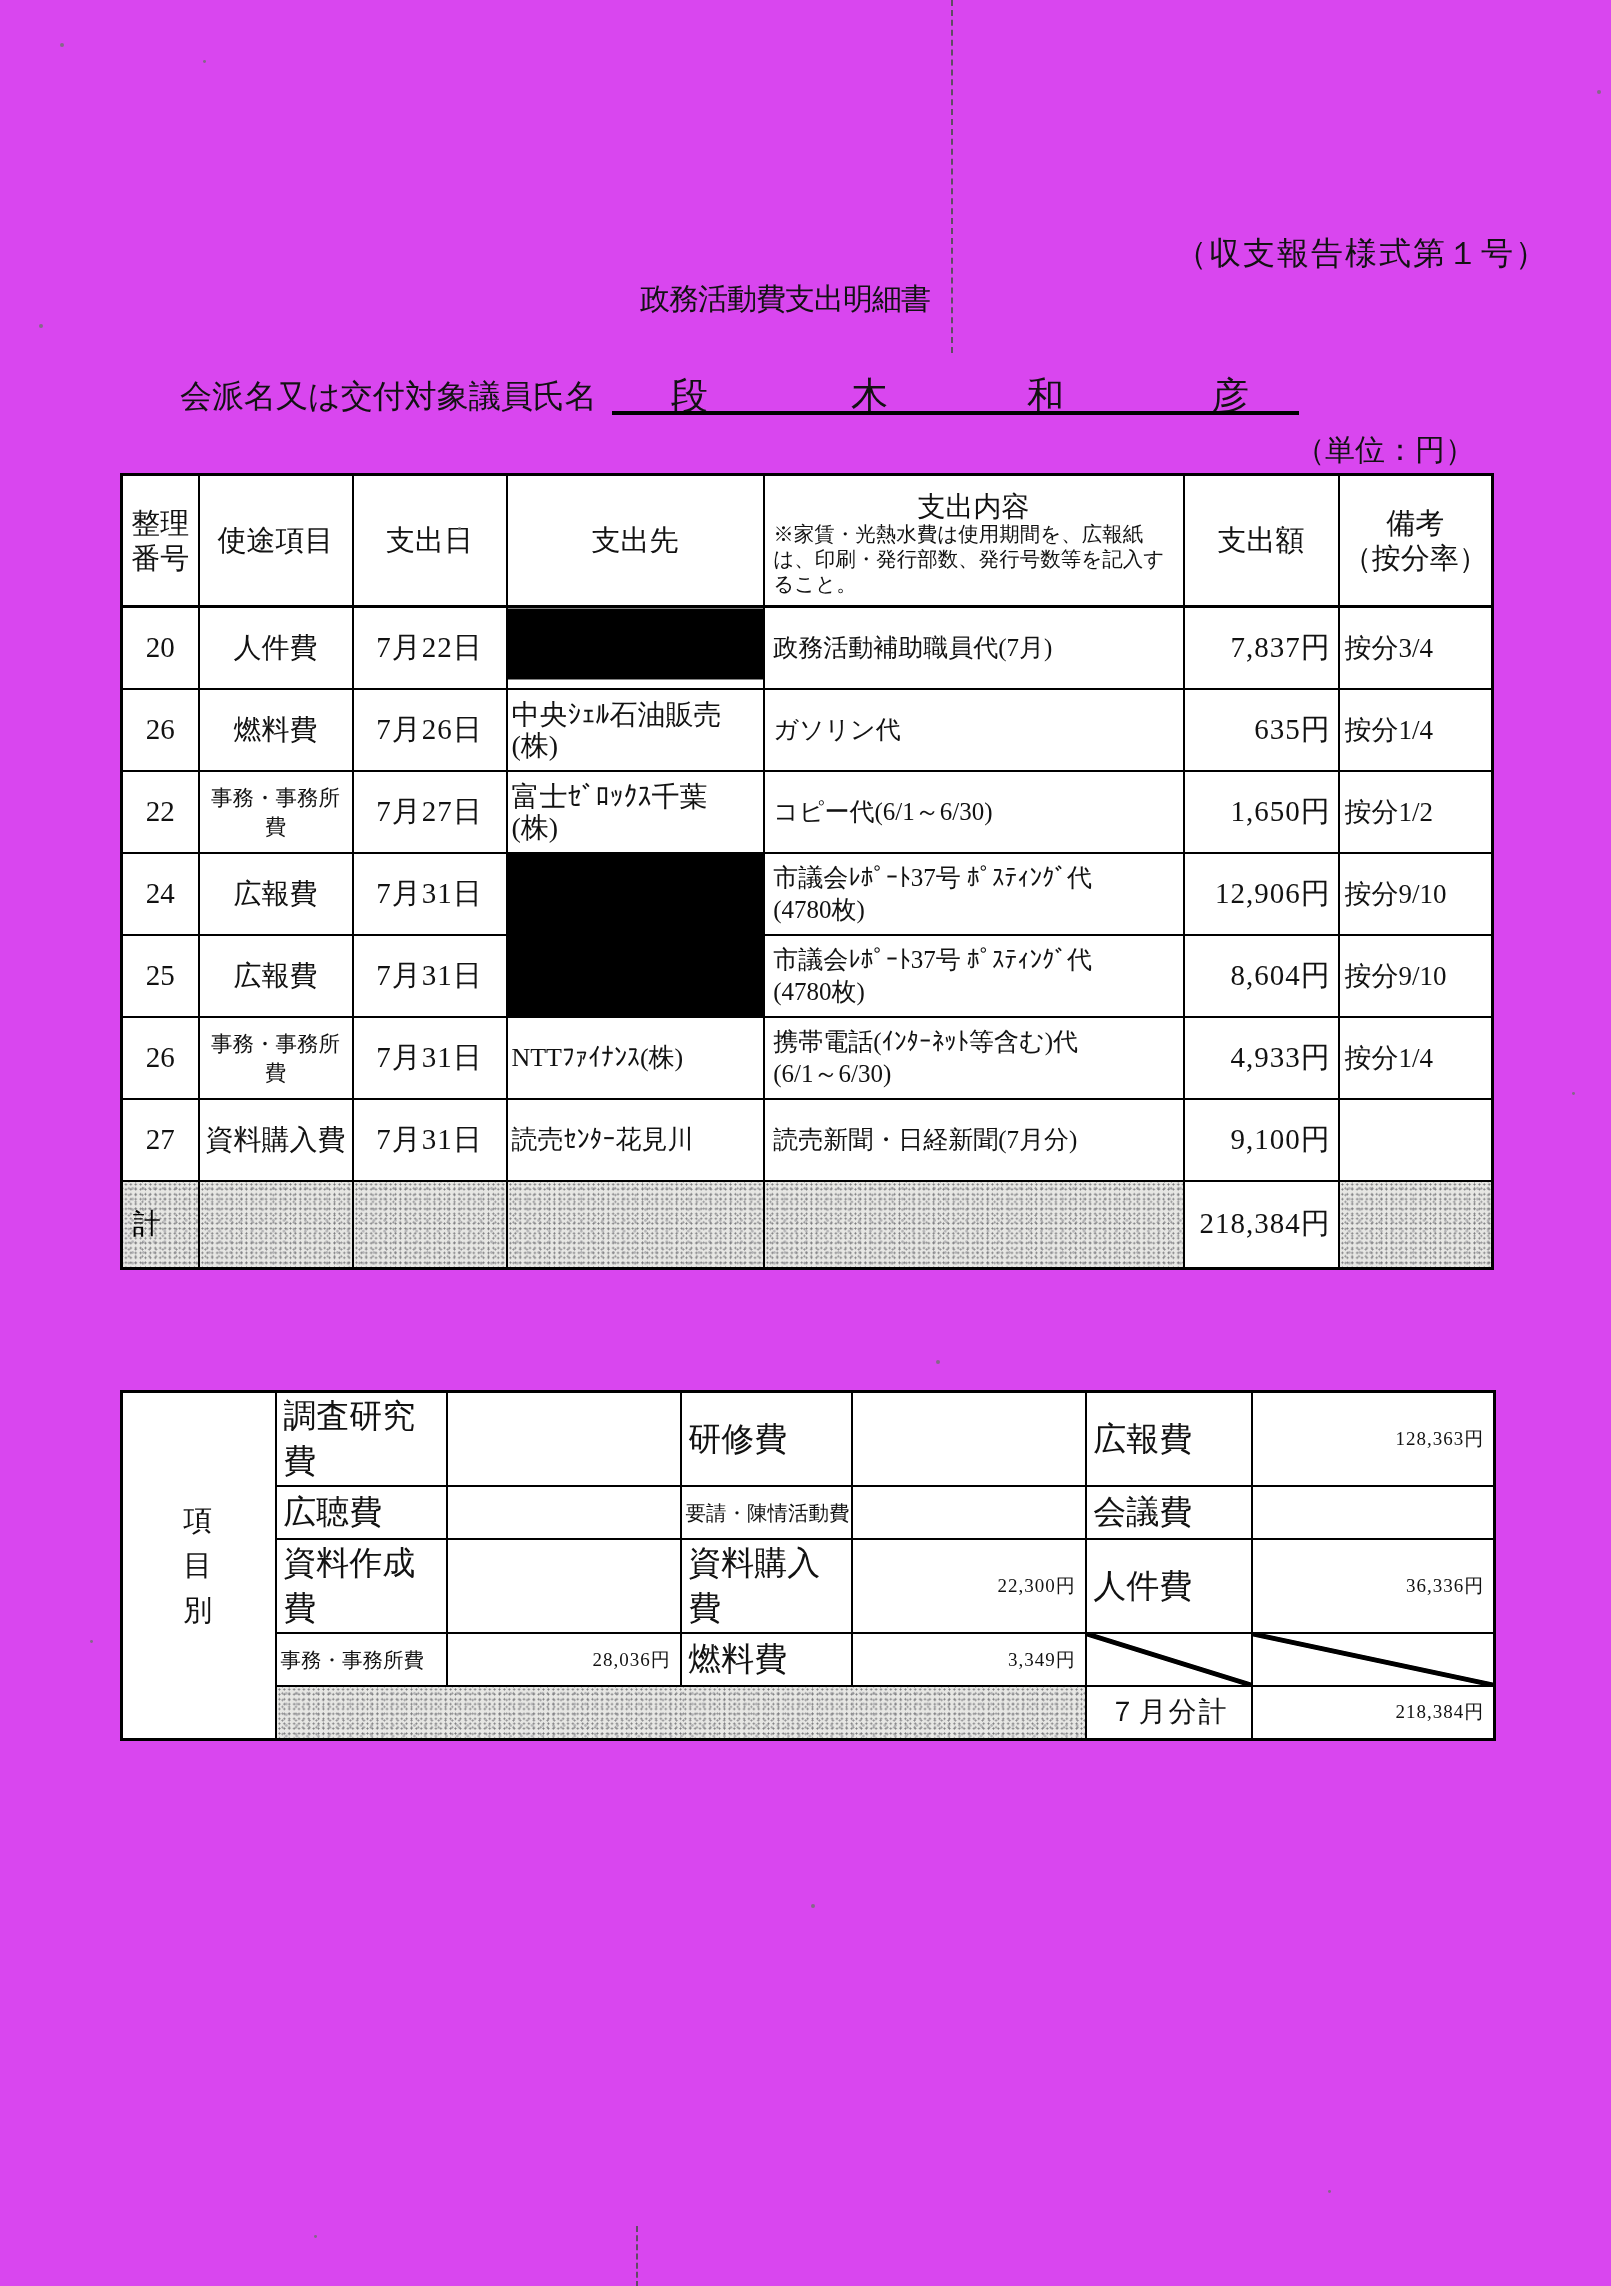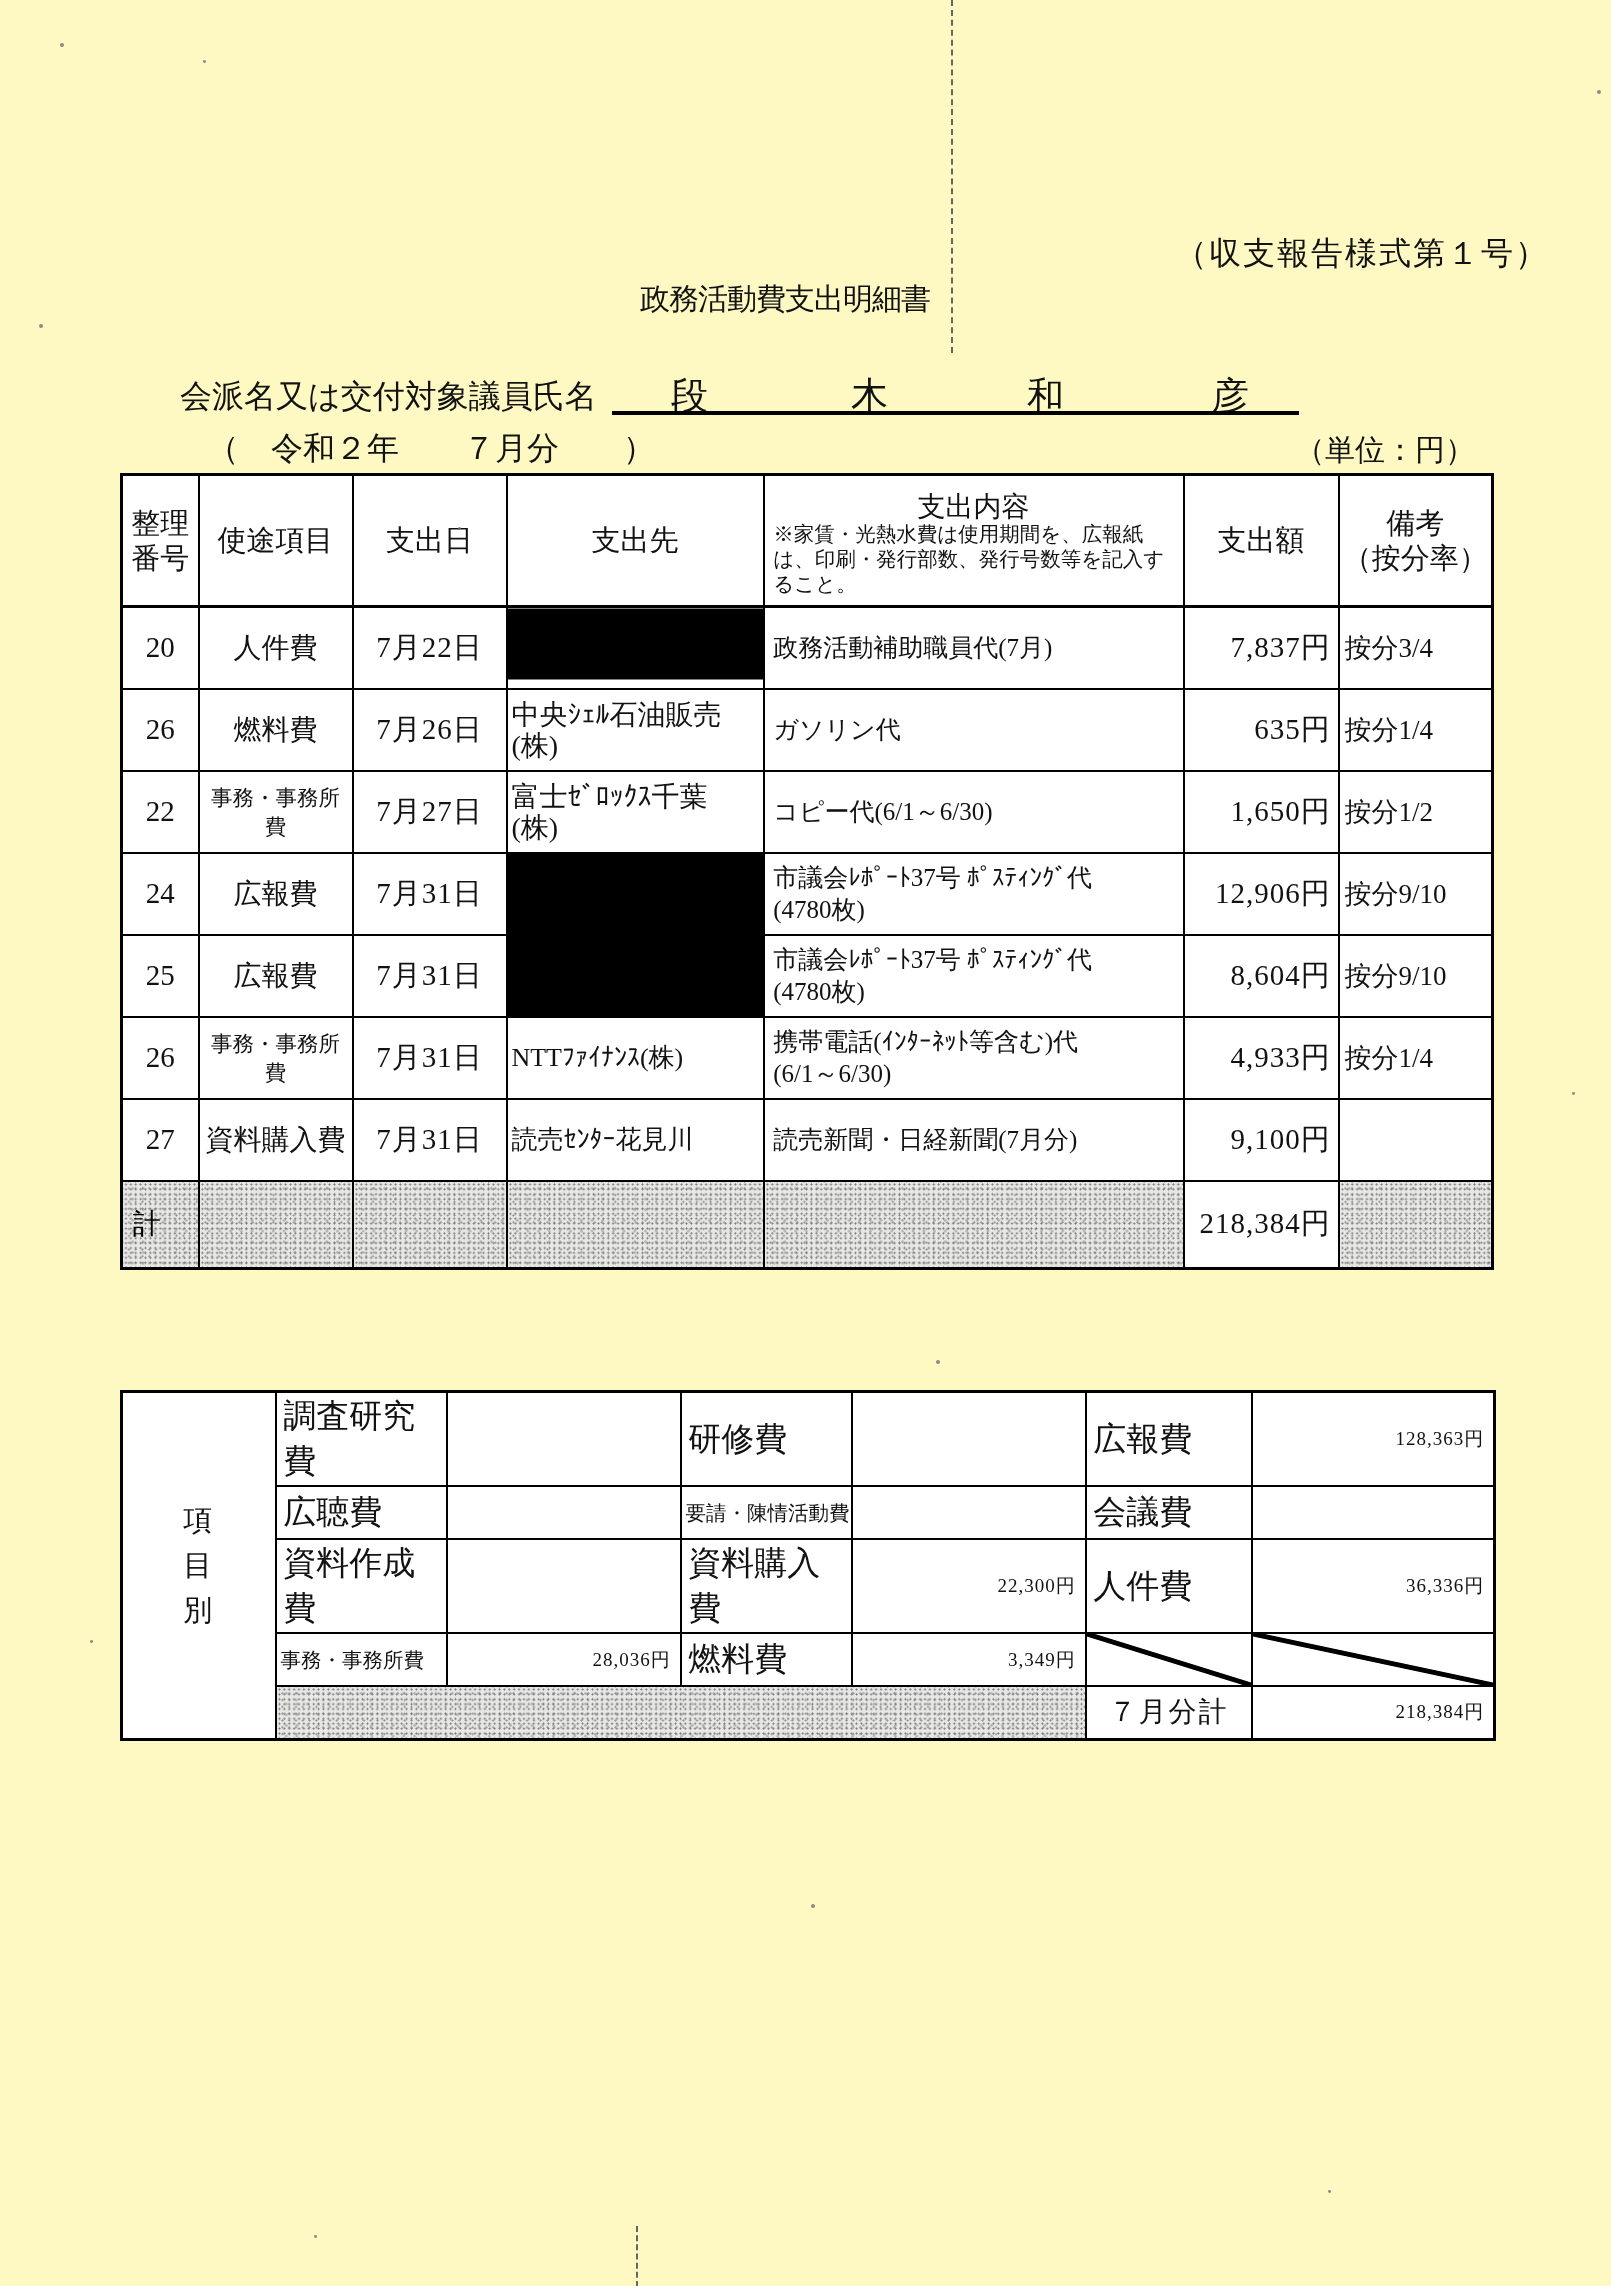--- a/index.html
+++ b/index.html
@@ -1,19 +1,19 @@
 <!DOCTYPE html>
 <html><head>
 <meta charset="utf-8">
 <style>
   html,body{margin:0;padding:0;background:#e9e9e9;}
   .page{
     position:relative;
     width:1611px;height:2287px;
-    background:#fef9c3;
+    background:#d946ef;
     font-family:"Liberation Serif","DejaVu Serif",serif;
     color:#121212;
     overflow:hidden;
   }
   
   .form-code{position:absolute;left:1175px;top:232px;font-size:32px;letter-spacing:2px;}
   .doc-title{position:absolute;left:640px;top:279px;font-size:30px;letter-spacing:-1px;}
   .name-label{position:absolute;left:180px;top:375px;font-size:32px;}
   .name-char{position:absolute;top:371px;font-size:37px;}
   .nc0{left:671px}.nc1{left:851px}.nc2{left:1027px}.nc3{left:1212px}
@@ -80,21 +80,20 @@
   <div class="fold fold-bottom"></div>
 
   <div class="form-code">（収支報告様式第１号）</div>
   <div class="doc-title">政務活動費支出明細書</div>
   <div class="name-label">会派名又は交付対象議員氏名</div>
   <span class="name-char nc0">段</span>
   <span class="name-char nc1">木</span>
   <span class="name-char nc2">和</span>
   <span class="name-char nc3">彦</span>
   <div class="name-underline"></div>
-  <div class="period">（　令和２年　　７月分　　）</div>
   <div class="unit-note">（単位：円）</div>
 
   <table class="t1">
     <colgroup>
       <col style="width:77px">
         <col style="width:154px">
         <col style="width:154px">
       <col style="width:257px">
         <col style="width:420px">
         <col style="width:155px">

